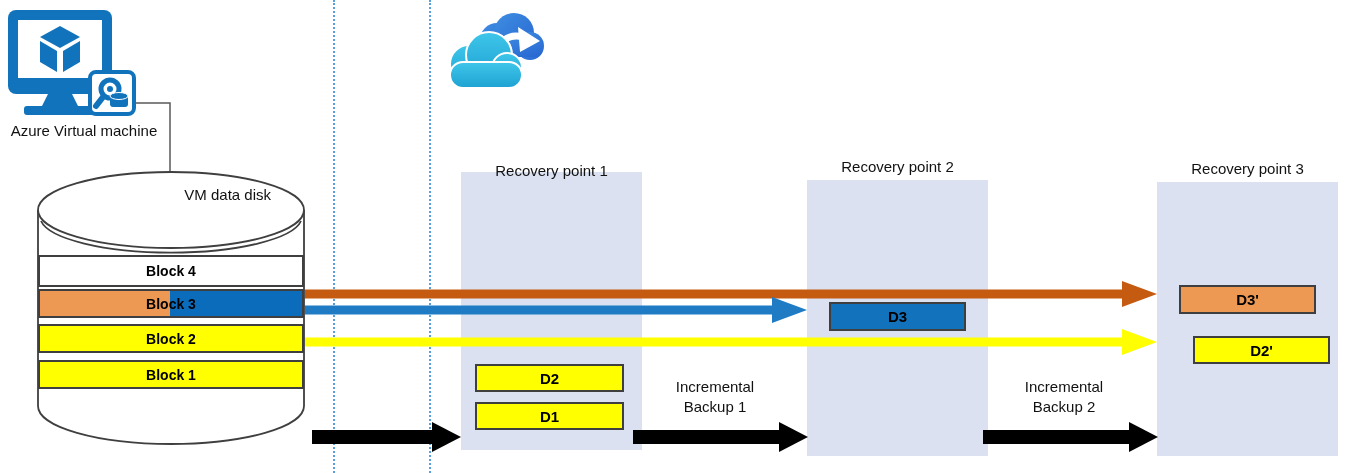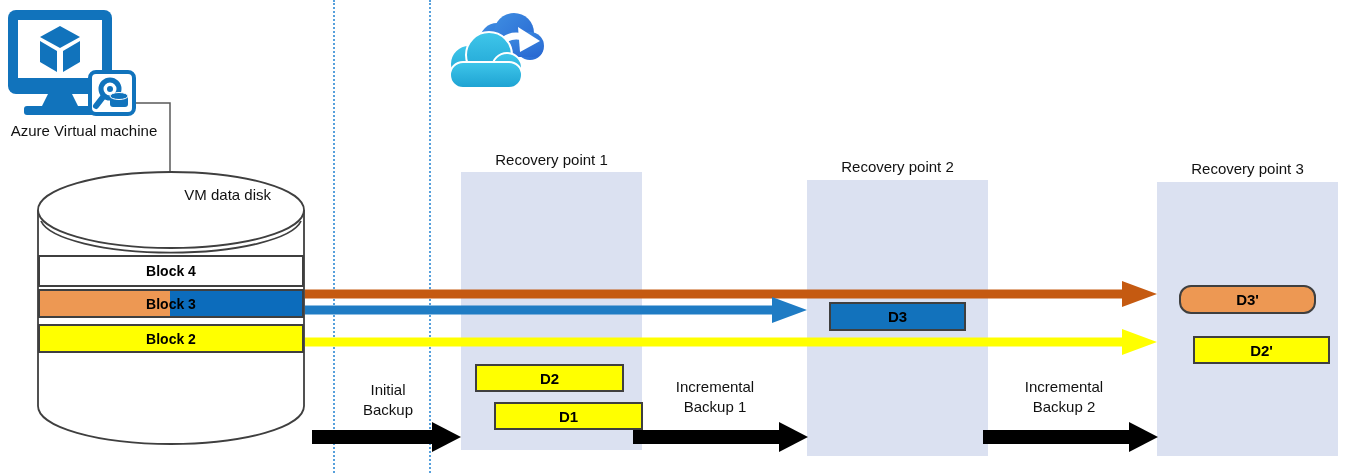--- a/index.html
+++ b/index.html
@@ -24,21 +24,21 @@
   .block2{top:324px;height:29px;background:#ffff00;}
   .block1{top:360px;height:29px;background:#ffff00;}
   
   .dbox{
     position:absolute;box-sizing:border-box;border:2px solid #3f3f3f;
     display:flex;align-items:center;justify-content:center;
     font-weight:bold;font-size:15px;z-index:4;color:#000;
   }
   .dbox.yellow{background:#ffff00;}
   .dbox.blue{background:#1272bc;text-align:right;}
-  .dbox.orange{background:#ed9853;border-radius:12px;}
+  .dbox.orange{background:#ed9853;}
   
   .step-label{
     position:absolute;z-index:5;font-size:15px;text-align:center;color:#111;
     white-space:pre-line;line-height:1.35;
   }
   .caption{position:absolute;z-index:5;font-size:15px;color:#111;}
   svg.layer{position:absolute;left:0;top:0;z-index:2;}
   svg.arrows{position:absolute;left:0;top:0;z-index:4;}
 </style>
 </head>
@@ -120,29 +120,32 @@
 
   <div class="block block4">
     <span>Block 4</span>
   </div>
   <div class="block block3">
     <span>Block 3</span>
   </div>
   <div class="block block2">
     <span>Block 2</span>
   </div>
+  <div class="block block1">
+    <span>Block 1</span>
+  </div>
 
-  <div class="panel-title" style="left:461px;top:151px;width:181px;">Recovery point 1</div>
+  <div class="panel-title" style="left:461px;top:162px;width:181px;">Recovery point 1</div>
   <div class="panel-title" style="left:807px;top:158px;width:181px;">Recovery point 2</div>
   <div class="panel-title" style="left:1157px;top:160px;width:181px;">Recovery point 3</div>
 
   <div class="dbox yellow" style="left:475px;top:364px;width:149px;height:28px;">
     <span>D2</span>
   </div>
-  <div class="dbox yellow" style="left:494px;top:402px;width:149px;height:28px;">
+  <div class="dbox yellow" style="left:475px;top:402px;width:149px;height:28px;">
     <span>D1</span>
   </div>
   <div class="dbox blue" style="left:829px;top:302px;width:137px;height:29px;">
     <span>D3</span>
   </div>
   <div class="dbox orange" style="left:1179px;top:285px;width:137px;height:29px;">
     <span>D3'</span>
   </div>
   <div class="dbox yellow" style="left:1193px;top:336px;width:137px;height:28px;">
     <span>D2'</span>
@@ -172,20 +175,18 @@
     <g>
       <line x1="633" y1="437" x2="781" y2="437" stroke="#000000" stroke-width="14"></line>
       <polygon points="779,422 808,437 779,452" fill="#000000"></polygon>
     </g>
     <g>
       <line x1="983" y1="437" x2="1131" y2="437" stroke="#000000" stroke-width="14"></line>
       <polygon points="1129,422 1158,437 1129,452" fill="#000000"></polygon>
     </g>
   </svg>
 
-  <div class="step-label" style="left:328px;top:380px;width:120px;">Initial
-Backup</div>
   <div class="step-label" style="left:654px;top:377px;width:122px;">Incremental
 Backup 1</div>
   <div class="step-label" style="left:1003px;top:377px;width:122px;">Incremental
 Backup 2</div>
 
 </div>
 
 </body></html>

